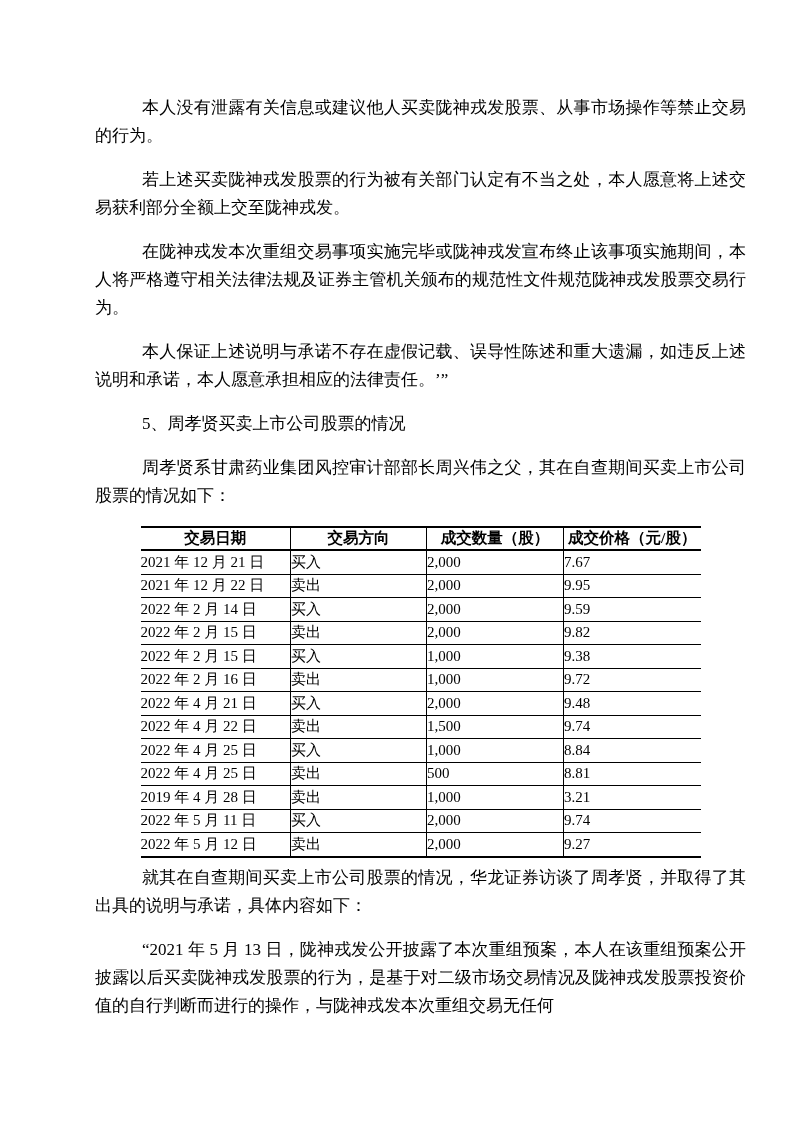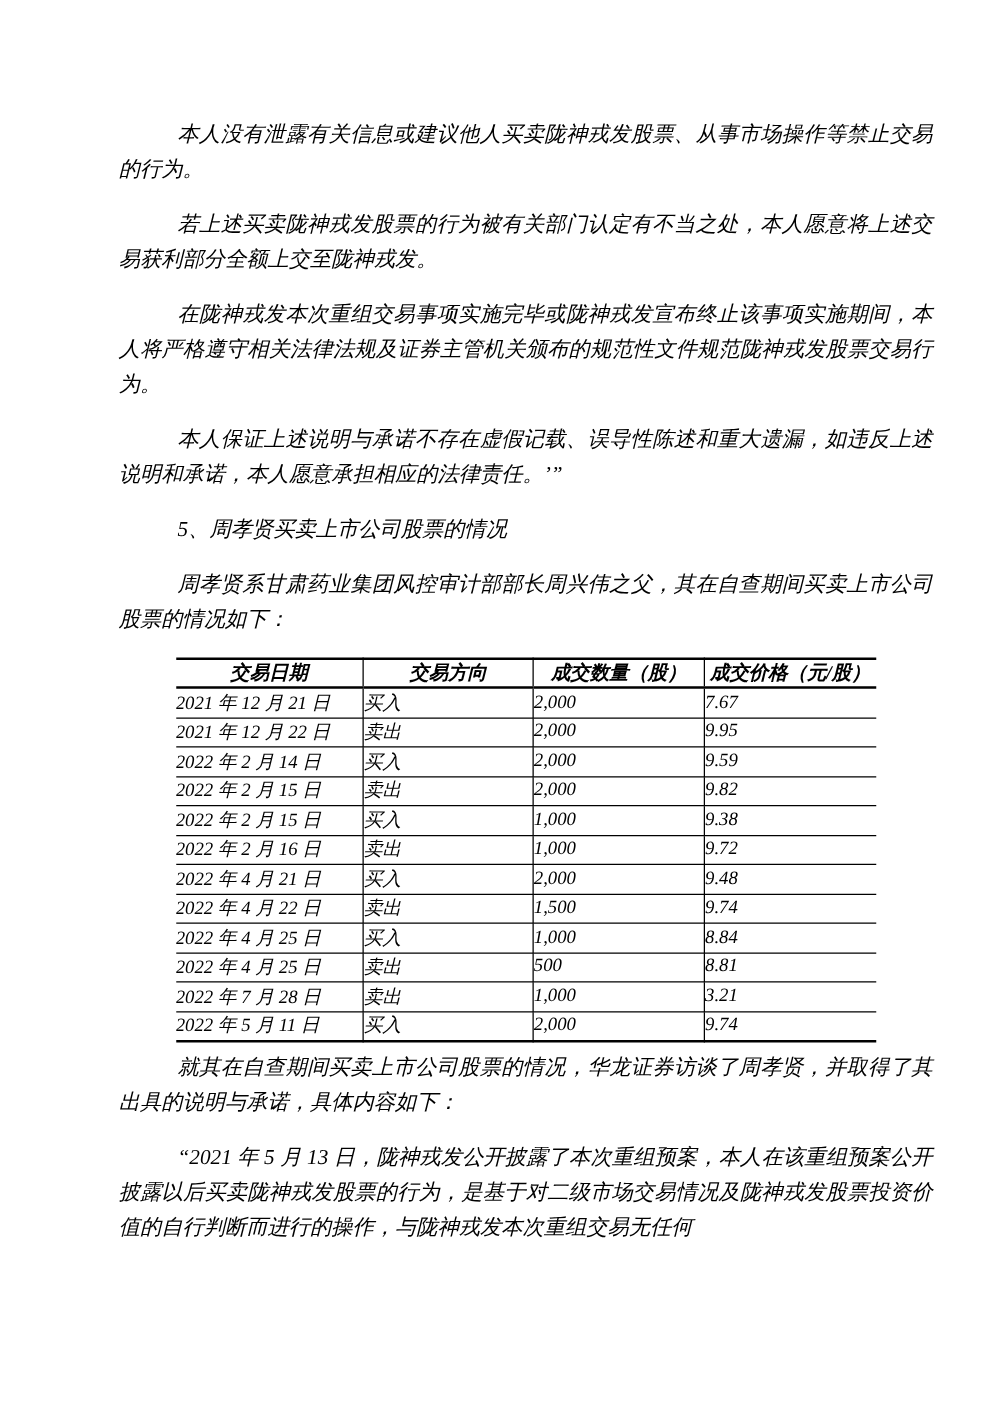--- a/index.html
+++ b/index.html
@@ -7,21 +7,20 @@
     width: 793px; height: 1122px;
     background: #ffffff;
     color: #000000;
     font-family: "Liberation Serif", "DejaVu Serif", serif;
     overflow: hidden;
   }
   .page {
     box-sizing: border-box;
     width: 793px; height: 1122px;
     padding: 78px 47px 0 95px;
-    font-style: italic;
   }
   p.doc {
     font-size: 17px;
     line-height: 28px;
     margin: 16px 0;
     text-align: justify;
     text-indent: 47px;
     word-break: break-all;
   }
   p.after-table { margin-top: 6px; }
@@ -141,30 +140,36 @@
         <td>1,000</td>
         <td>8.84</td>
       </tr>
       <tr>
         <td>2022 年 4 月 25 日</td>
         <td>卖出</td>
         <td>500</td>
         <td>8.81</td>
       </tr>
       <tr>
-        <td>2022 年 7 月 28 日</td>
+        <td>2019 年 4 月 28 日</td>
         <td>卖出</td>
         <td>1,000</td>
         <td>3.21</td>
       </tr>
       <tr>
         <td>2022 年 5 月 11 日</td>
         <td>买入</td>
         <td>2,000</td>
         <td>9.74</td>
+      </tr>
+      <tr>
+        <td>2022 年 5 月 12 日</td>
+        <td>卖出</td>
+        <td>2,000</td>
+        <td>9.27</td>
       </tr>
     </tbody>
   </table>
 
   <p class="doc after-table">就其在自查期间买卖上市公司股票的情况，华龙证券访谈了周孝贤，并取得了其出具的说明与承诺，具体内容如下：</p>
 
   <p class="doc">“2021 年 5 月 13 日，陇神戎发公开披露了本次重组预案，本人在该重组预案公开披露以后买卖陇神戎发股票的行为，是基于对二级市场交易情况及陇神戎发股票投资价值的自行判断而进行的操作，与陇神戎发本次重组交易无任何</p>
 
 </div>
 

